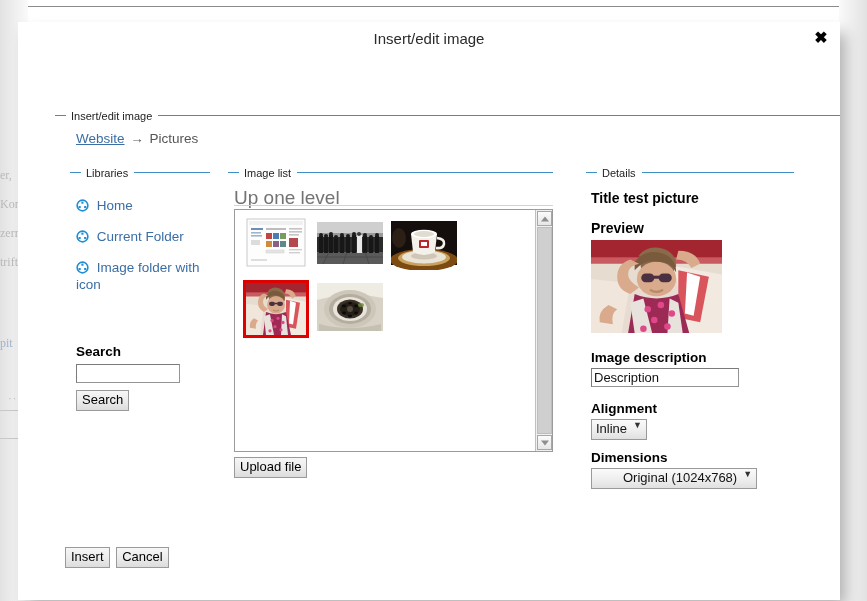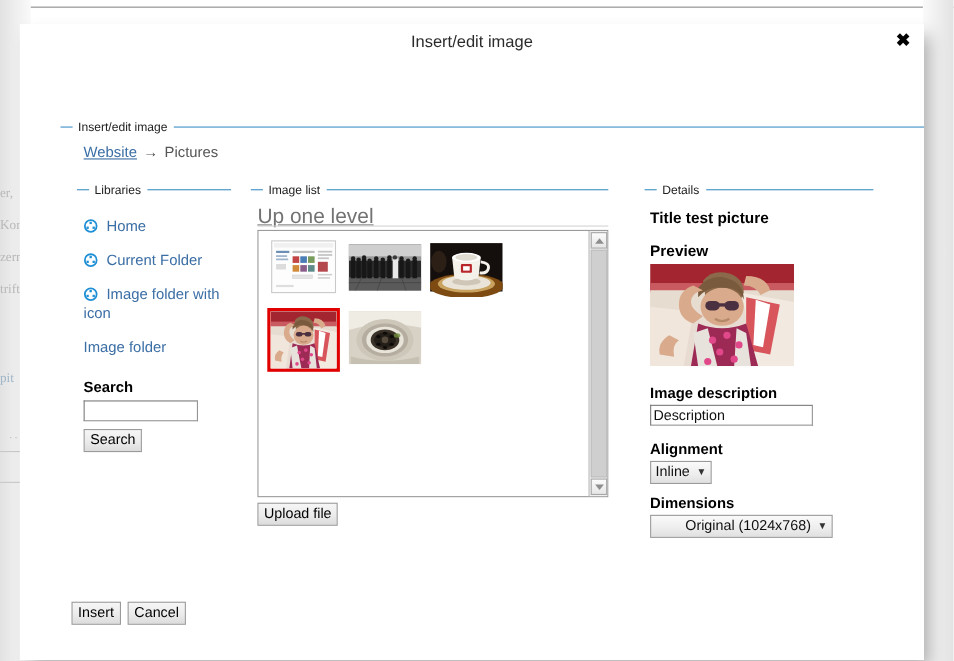--- a/index.html
+++ b/index.html
@@ -457,21 +457,21 @@
   }
   #dims-select {
     position: absolute;
     left: 573px;
     top: 409px;
     padding-left: 31px;
   }
 
   .sel {
     display: inline-flex;
-    align-items: center;
+    align-items: flex-start;
     background: linear-gradient(to bottom, #fafafa 0%, #ededed 60%, #e0e0e0 100%);
     border: 1px solid #9a9a9a;
     font-size: 13px;
     padding: 1px 4px 2px 4px;
     cursor: pointer;
     font-family: "Liberation Sans", sans-serif;
     line-height: 16px;
     white-space: nowrap;
     color: #111;
   }
@@ -585,23 +585,20 @@
           <svg viewBox="0 0 16 16" width="13" height="13" xmlns="http://www.w3.org/2000/svg">
             <circle cx="8" cy="8" r="6.6" fill="none" stroke="#1f8fd6" stroke-width="2"></circle>
             <rect x="6.6" y="3.2" width="2.6" height="2.6" fill="#1f8fd6"></rect>
             <rect x="3.2" y="8.6" width="2.6" height="2.6" fill="#1f8fd6"></rect>
             <rect x="10" y="8.6" width="2.6" height="2.6" fill="#1f8fd6"></rect>
           </svg>
         </span>
         <span class="lib-label">Image folder with icon</span>
       </div>
 
-      <div class="lib-item no-icon">
-        <span class="lib-label">Image folder</span>
-      </div>
     </div>
 
     <div id="search-block">
       <div id="search-heading">Search</div>
       <input id="search-input" type="text" value="" style="">
       <div id="search-button" class="btn">Search</div>
     </div>
 
     <div id="up-one-level">Up one level</div>
     <div id="imagelist-rule"></div>

